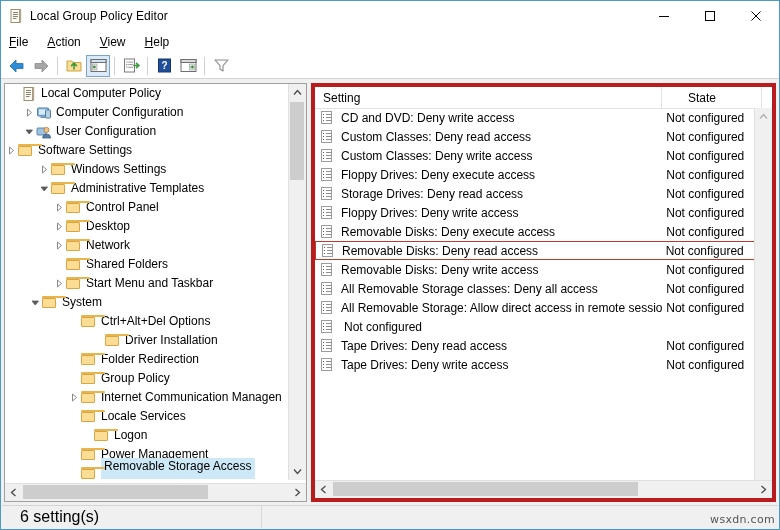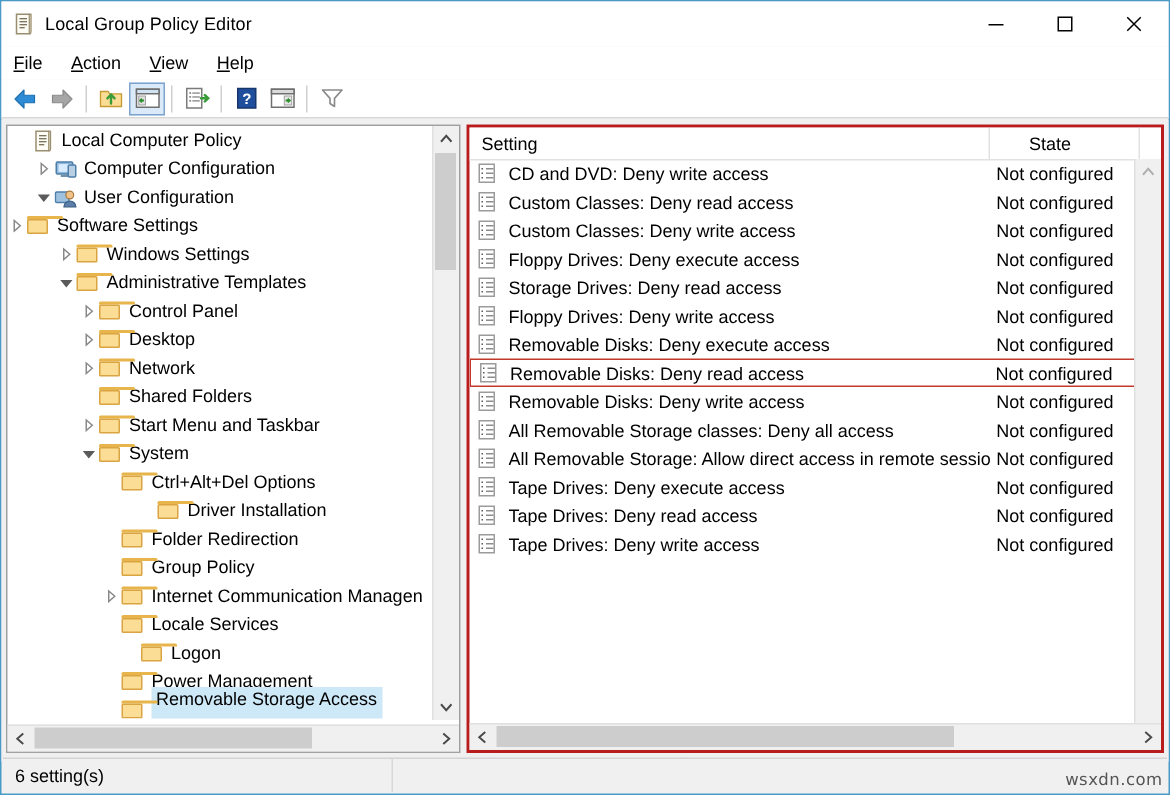--- a/index.html
+++ b/index.html
@@ -181,21 +181,21 @@
     width: 17px; height: 17px;
     display: flex; align-items: center; justify-content: center;
     color: #606060; font-size: 9px;
   }
 
   
   .list-panel {
     position: absolute; left: 310px; top: 3px;
     width: 465px; height: 419px;
     background: #ffffff;
-    border: 2px solid #b91c1c;
+    border: 4px solid #b91c1c;
     box-sizing: border-box;
     overflow: hidden;
   }
   .list-header {
     position: absolute; left: 0; top: 0;
     width: 463px; height: 21px;
     background: #ffffff;
     border-bottom: 1px solid #e2e2e2;
     display: flex;
   }
@@ -280,22 +280,22 @@
 
   
   .statusbar {
     position: absolute; left: 1px; bottom: 1px;
     width: 776px; height: 22px;
     background: #f0f0f0;
     border-top: 1px solid #d4d4d4;
     display: flex; align-items: center;
   }
   .status-cell {
-    font-size: 12px; color: #000;
-    padding-left: 8px;
+    font-size: 16px; color: #000;
+    padding-left: 18px;
     height: 22px;
     display: flex; align-items: center;
     box-sizing: border-box;
   }
   .status-cell.c1 { width: 260px; border-right: 1px solid #d8d8d8; }
   .status-cell.c2 { flex: 1; }
   .watermark {
     position: absolute; right: 4px; bottom: 3px;
     font-size: 11px; color: #555;
     font-family: "DejaVu Sans", sans-serif;
@@ -517,21 +517,21 @@
           </div>
           <div class="tree-row" style="padding-left: 48px;">
             <span class="twisty">
               <svg width="9" height="9" viewBox="0 0 9 9">
                 <path d="M2.5 1 L6.5 4.5 L2.5 8 Z" fill="none" stroke="#8a8a8a" stroke-width="1"></path>
               </svg>
             </span>
             <span class="tree-icon"><span class="folder"><span class="tab"></span><span class="body"></span></span></span>
             <span class="tree-label">Start Menu and Taskbar</span>
           </div>
-          <div class="tree-row" style="padding-left: 48px;">
+          <div class="tree-row" style="padding-left: 24px;">
             <span class="twisty">
               <svg width="9" height="9" viewBox="0 0 9 9">
                 <path d="M1 3 L7.5 3 L4.2 7 Z" fill="#5a5a5a" stroke="#5a5a5a" stroke-width="0.8"></path>
               </svg>
             </span>
             <span class="tree-icon"><span class="folder"><span class="tab"></span><span class="body"></span></span></span>
             <span class="tree-label">System</span>
           </div>
           <div class="tree-row" style="padding-left: 63px;">
             <span class="twisty"></span>
@@ -779,21 +779,20 @@
             <span class="policy-icon">
               <span class="doc">
                 <b style="top:2px"></b>
                 <i style="top:2px; left:4px; width:5px"></i>
                 <b style="top:5px"></b>
                 <i style="top:5px; left:4px; width:5px"></i>
                 <b style="top:8px"></b>
                 <i style="top:8px; left:4px; width:5px"></i>
               </span>
             </span>
-            <span class="row-setting">Tape Drives: Deny execute access</span>
             <span class="row-state">Not configured</span>
           </div>
           <div class="list-row">
             <span class="policy-icon">
               <span class="doc">
                 <b style="top:2px"></b>
                 <i style="top:2px; left:4px; width:5px"></i>
                 <b style="top:5px"></b>
                 <i style="top:5px; left:4px; width:5px"></i>
                 <b style="top:8px"></b>

